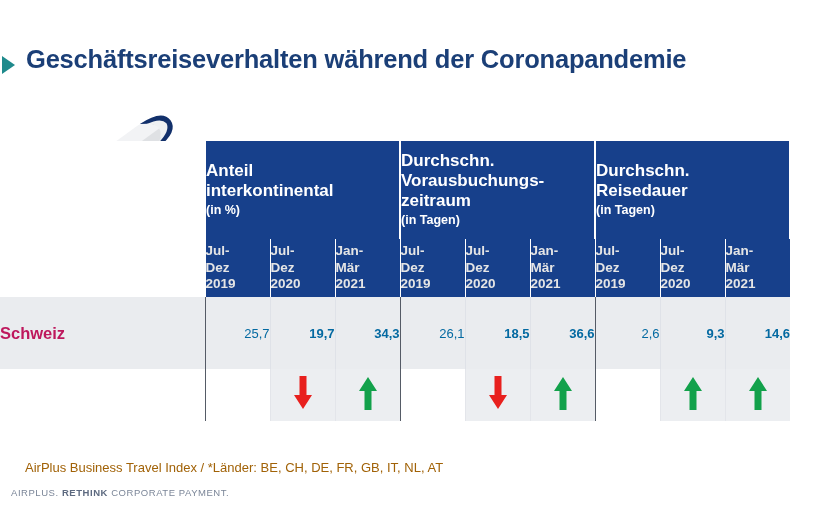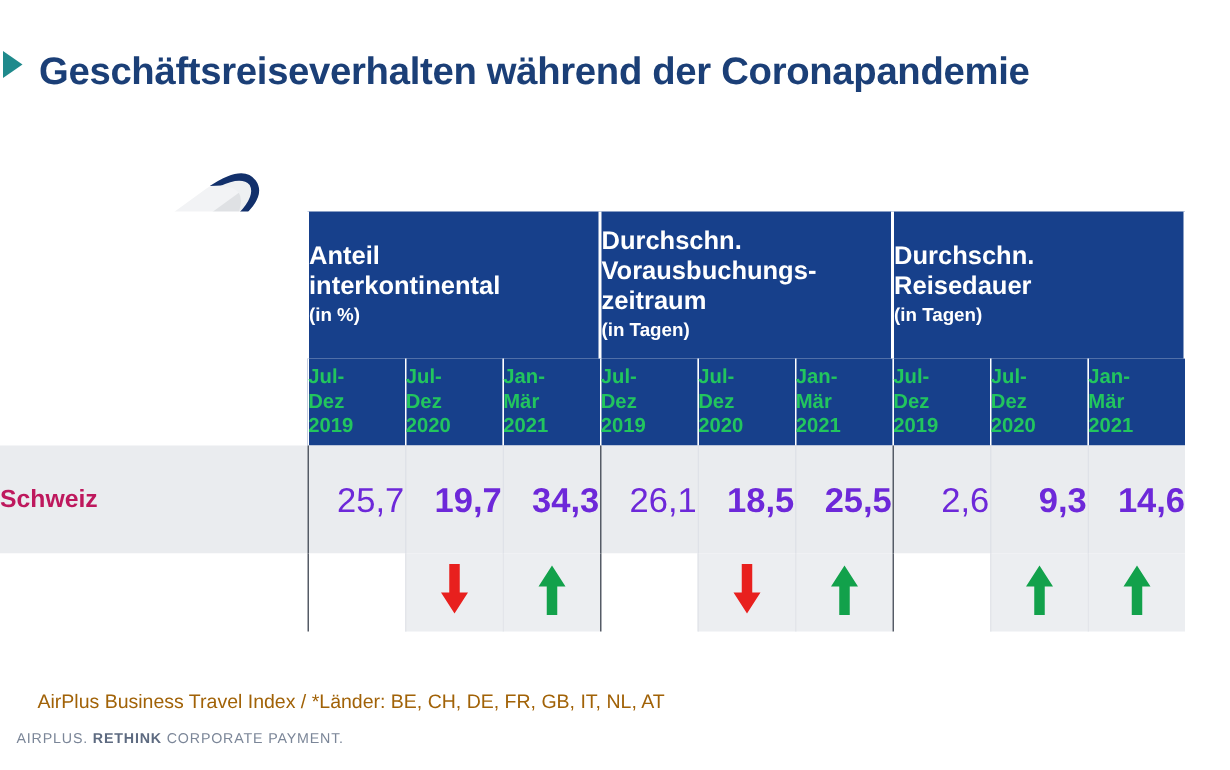--- a/index.html
+++ b/index.html
@@ -16,21 +16,21 @@
   }
 
   
   #title-bar {
     position: absolute;
     left: 0px;
     top: 34px;
     width: 672px;
     height: 40px;
     display: flex;
-    align-items: flex-start;
+    align-items: flex-end;
   }
   #title-bullet {
     width: 0;
     height: 0;
     border-top: 9px solid transparent;
     border-bottom: 9px solid transparent;
     border-left: 13px solid #1f8a8c;
     margin-left: 2px;
     margin-right: 11px;
     flex: 0 0 auto;
@@ -93,21 +93,21 @@
     font-size: 12.5px;
     font-weight: bold;
     line-height: 1.3;
     display: block;
     margin-top: 1px;
   }
 
   
   .per-head {
     background: #17408b;
-    color: #22c55e;
+    color: #e5e5e5;
     font-size: 13.5px;
     line-height: 1.23;
     text-align: left;
     vertical-align: top;
     padding: 6px 0 6px 9px;
     height: 58px;
     box-sizing: border-box;
     border-left: 1px solid #ffffff;
     border-right: 1px solid #ffffff;
   }
@@ -122,22 +122,22 @@
   tr.row-b td { background: #c8cedd; }
 
   td.rowlabel {
     font-size: 16.5px;
     font-weight: bold;
     color: #be185d;
     padding-left: 25px;
     height: 72px;
   }
   td.val {
-    font-size: 23px;
-    color: #6d28d9;
+    font-size: 13px;
+    color: #0369a1;
     text-align: right;
     padding-right: 9px;
     height: 72px;
     border-left: 1px solid #dfe2e8;
   }
   td.val.bold { font-weight: bold; }
   td.val.plain { font-weight: normal; }
 
   
   td.gsep { border-left: 1.5px solid #555b66; }
@@ -295,21 +295,21 @@
     </th>
   </tr>
 
   <tr class="row-a">
     <td class="rowlabel">Schweiz</td>
     <td class="val plain gsep">25,7</td>
     <td class="val bold">19,7</td>
     <td class="val bold">34,3</td>
     <td class="val plain gsep">26,1</td>
     <td class="val bold">18,5</td>
-    <td class="val bold">25,5</td>
+    <td class="val bold">36,6</td>
     <td class="val plain gsep">2,6</td>
     <td class="val bold">9,3</td>
     <td class="val bold">14,6</td>
   </tr>
 
 
   <tr class="arrow-row">
     <td></td>
     <td class="gsep"></td>
     <td class="arrowcell">

